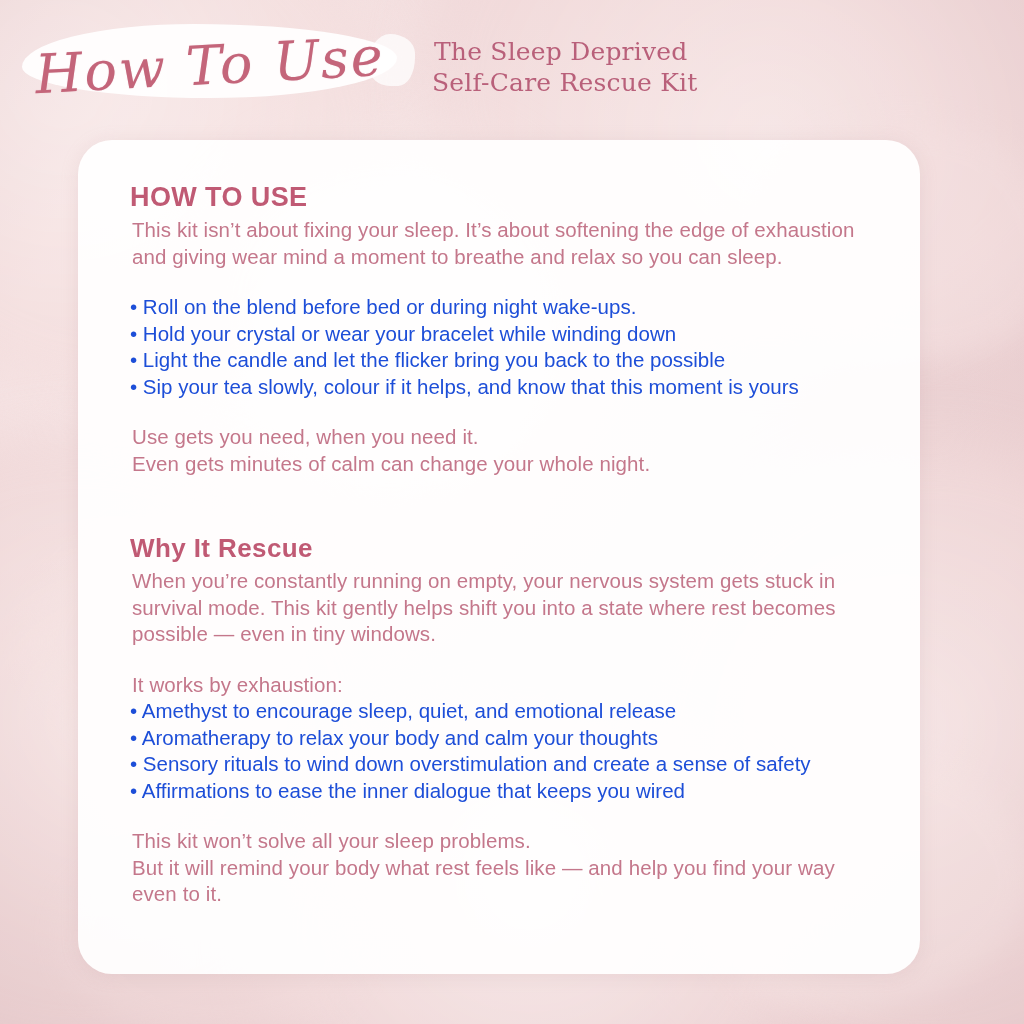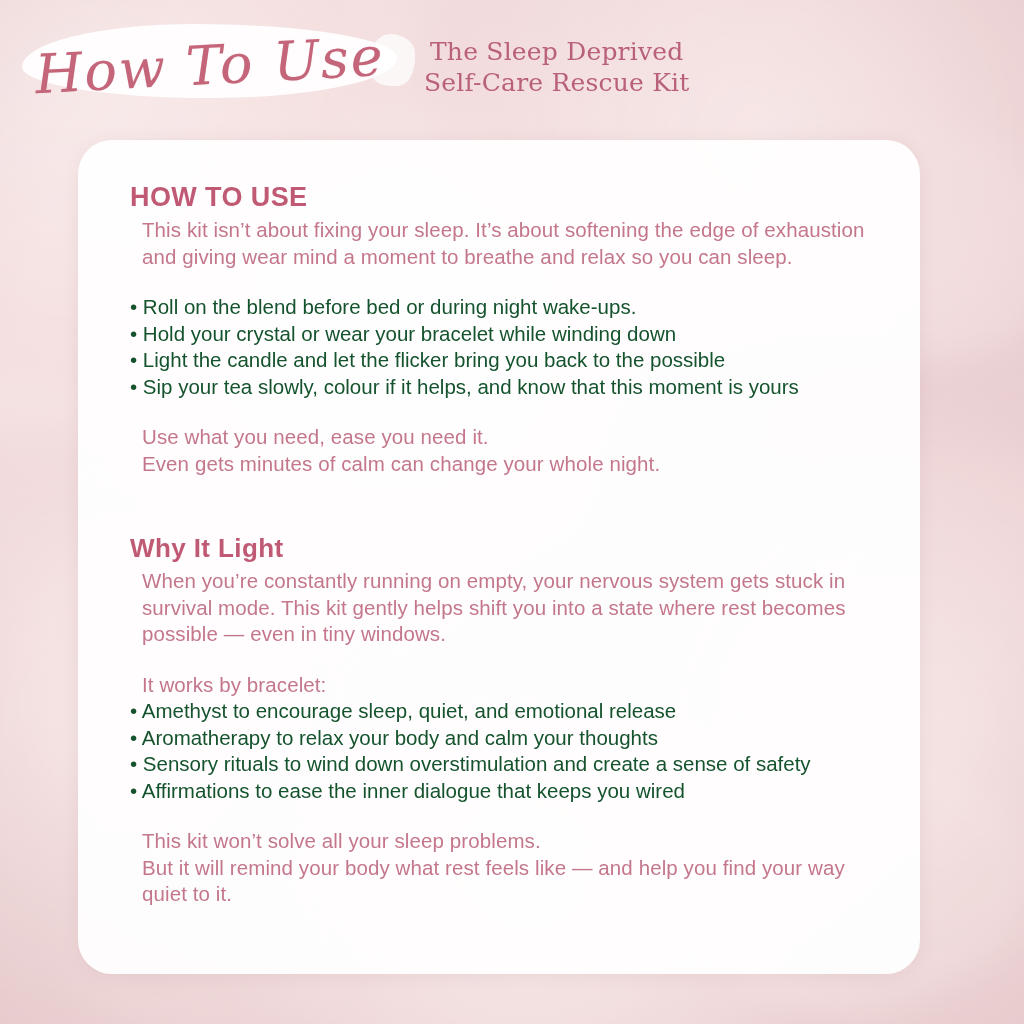--- a/index.html
+++ b/index.html
@@ -101,21 +101,21 @@
     position: absolute;
     left: 424px;
     top: 36px;
     color: #b9607a;
     font-family: "DejaVu Serif", serif;
     font-size: 25px;
     line-height: 31px;
     letter-spacing: 0.2px;
     text-align: center;
   }
-  .header-sub .l2 { display: block; }
+  .header-sub .l2 { display: block; margin-left: 8px; }
 
   
   .card {
     position: absolute;
     left: 78px;
     top: 140px;
     width: 842px;
     height: 834px;
     background: rgba(255,255,255,0.93);
     border-radius: 34px;
@@ -140,25 +140,25 @@
     font-size: 26px;
   }
   .body-text {
     color: #c4778b;
     font-family: "Liberation Sans", sans-serif;
     font-size: 20.5px;
     line-height: 26.5px;
     letter-spacing: 0.1px;
     margin: 0;
   }
-  .para { margin: 0 0 0 12px; }
+  .para { margin: 0 0 0 2px; }
   .spacer-sm { height: 24px; }
   .bullets { margin: 0; padding: 0; list-style: none; }
   .bullets li {
-    color: #14532d;
+    color: #1d4ed8;
     font-size: 20.5px;
     line-height: 26.5px;
     white-space: nowrap;
   }
 </style>
 </head>
 <body>
 
 <div class="page">
 
@@ -198,47 +198,47 @@
       <ul class="bullets">
         <li>• Roll on the blend before bed or during night wake-ups.</li>
         <li>• Hold your crystal or wear your bracelet while winding down</li>
         <li>• Light the candle and let the flicker bring you back to the possible</li>
         <li>• Sip your tea slowly, colour if it helps, and know that this moment is yours</li>
       </ul>
 
       <div class="spacer-sm"></div>
 
       <p class="body-text para">
-        <span>Use what you need, ease you need it.</span><br>
+        <span>Use gets you need, when you need it.</span><br>
         <span>Even gets minutes of calm can change your whole night.</span>
       </p>
 
-      <h2 class="section-title second">Why It Light</h2>
+      <h2 class="section-title second">Why It Rescue</h2>
 
       <p class="body-text para">
         <span>When you’re constantly running on empty, your nervous system gets stuck in</span><br>
         <span>survival mode. This kit gently helps shift you into a state where rest becomes</span><br>
         <span>possible — even in tiny windows.</span>
       </p>
 
       <div class="spacer-sm"></div>
 
-      <p class="body-text para">It works by bracelet:</p>
+      <p class="body-text para">It works by exhaustion:</p>
 
       <ul class="bullets">
         <li>• Amethyst to encourage sleep, quiet, and emotional release</li>
         <li>• Aromatherapy to relax your body and calm your thoughts</li>
         <li>• Sensory rituals to wind down overstimulation and create a sense of safety</li>
         <li>• Affirmations to ease the inner dialogue that keeps you wired</li>
       </ul>
 
       <div class="spacer-sm"></div>
 
       <p class="body-text para">
         <span>This kit won’t solve all your sleep problems.</span><br>
         <span>But it will remind your body what rest feels like — and help you find your way</span><br>
-        <span>quiet to it.</span>
+        <span>even to it.</span>
       </p>
 
     </div>
   </div>
 
 </div>
 
 </body></html>

